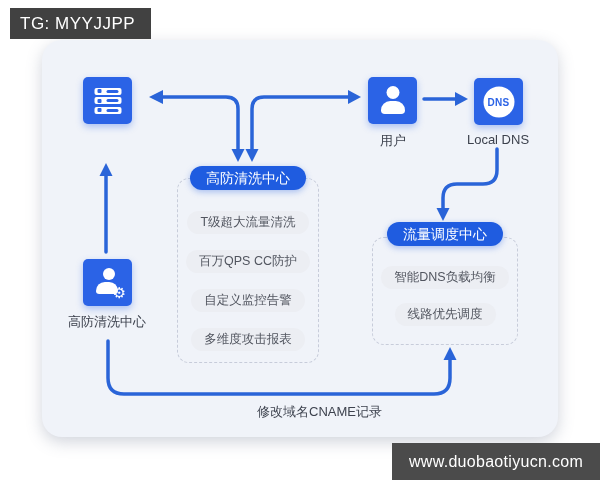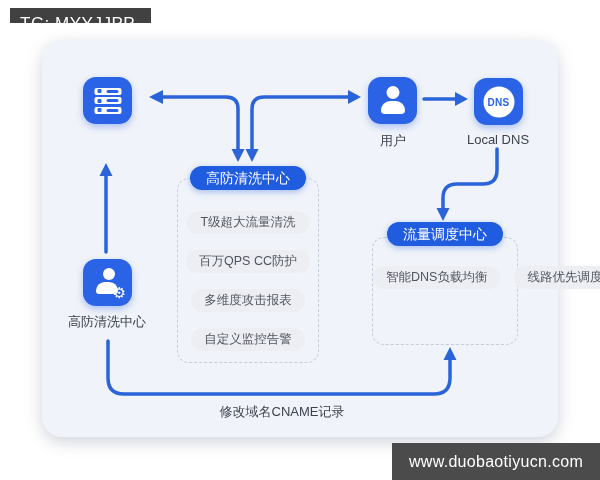--- a/index.html
+++ b/index.html
@@ -1,28 +1,28 @@
 <!DOCTYPE html>
 <html><head>
 <meta charset="utf-8">
 <style>
   * { margin:0; padding:0; box-sizing:border-box; }
   html,body { width:600px; height:480px; background:#ffffff; font-family:"Liberation Sans", sans-serif; }
   #page { position:relative; width:600px; height:480px; background:#ffffff; overflow:hidden; }
 
-  .tg-badge { position:absolute; left:10px; top:8px; height:15px; line-height:31px;
+  .tg-badge { position:absolute; left:10px; top:8px; height:31px; line-height:31px;
     background:#414141; color:#fff; font-size:17px; padding:0 16px 0 10px; letter-spacing:.5px; }
 
   .canvas { position:absolute; left:42px; top:40px; width:516px; height:397px;
     background:#f0f3f9; border-radius:20px; box-shadow:0 5px 16px rgba(90,100,130,.28); }
 
   .site-bar { position:absolute; right:0; bottom:0; width:208px; height:37px; line-height:37px;
     background:#4b4b4b; color:#fff; font-size:16px; text-align:center; letter-spacing:.3px; }
 
-  .node-icon { position:absolute; width:49px; height:47px; border-radius:13px;
+  .node-icon { position:absolute; width:49px; height:47px; border-radius:5px;
     background:#2b63e6; box-shadow:0 3px 7px rgba(43,99,230,.35); }
   .node-label { position:absolute; text-align:center; font-size:13px; color:#3c414d; }
 
   
   .srv-rows { position:absolute; left:50%; top:50%; transform:translate(-50%,-50%);
     display:flex; flex-direction:column; gap:2.5px; }
   .srv-row { position:relative; width:27px; height:7px; background:#fff; border-radius:2px; }
   .srv-row .dot { position:absolute; left:3px; top:1.5px; width:4px; height:4px; background:#2b63e6; border-radius:1px; }
   .srv-row .dash { position:absolute; right:3px; top:2px; width:12px; height:3px; background:#2b63e6; border-radius:1.5px; }
 
@@ -48,21 +48,21 @@
   .box-pill { position:absolute; transform:translateX(-50%); height:24px; line-height:24px;
     background:#1f5ce0; color:#fff; font-size:14px; padding:0 16px; border-radius:999px;
     white-space:nowrap; box-shadow:0 2px 6px rgba(31,92,224,.35); z-index:3; }
   .box-item { background:#eceef3; color:#51555f; font-size:12.5px; height:23px; line-height:23px;
     padding:0 13px; border-radius:999px; white-space:nowrap; }
   .items-1 { padding-top:32px; gap:16px; }
   .items-2 { padding-top:28px; gap:14px; }
   .dashed-box { gap:0; }
   .items-wrap { display:flex; flex-direction:column; align-items:center; width:100%; }
 
-  .cname-label { position:absolute; left:182px; top:403px; width:200px; text-align:center;
+  .cname-label { position:absolute; left:182px; top:403px; width:200px; text-align:right;
     font-size:13px; color:#3d424e; }
 
   svg.arrows { position:absolute; left:0; top:0; pointer-events:none; }
 </style>
 </head>
 <body>
 
 <div id="page">
 
   <div class="canvas"></div>
@@ -123,28 +123,28 @@
     <div class="admin-body"></div>
     <div class="admin-gear">⚙</div>
   </div>
   <div class="node-label" style="left:57px; top:313px; width:100px;">高防清洗中心</div>
 
   <div class="box-pill" style="left:248px; top:166px;">高防清洗中心</div>
   <div class="dashed-box" style="left:177px; top:178px; width:142px; height:185px;">
     <div class="items-wrap items-1" style="display:flex; flex-direction:column; align-items:center; gap:16px; padding-top:32px;">
       <div class="box-item">T级超大流量清洗</div>
       <div class="box-item">百万QPS CC防护</div>
+      <div class="box-item">自定义监控告警</div>
       <div class="box-item">多维度攻击报表</div>
-      <div class="box-item">自定义监控告警</div>
     </div>
   </div>
 
   <div class="box-pill" style="left:445px; top:222px;">流量调度中心</div>
   <div class="dashed-box" style="left:372px; top:237px; width:146px; height:108px;">
-    <div class="items-wrap items-2" style="display:flex; flex-direction:row; align-items:center; gap:14px; padding-top:28px;">
+    <div class="items-wrap items-2" style="display:flex; flex-direction:column; align-items:center; gap:14px; padding-top:28px;">
       <div class="box-item">智能DNS负载均衡</div>
       <div class="box-item">线路优先调度</div>
     </div>
   </div>
 
   <div class="cname-label">修改域名CNAME记录</div>
 
   <div class="tg-badge">TG: MYYJJPP</div>
   <div class="site-bar">www.duobaotiyucn.com</div>
 

